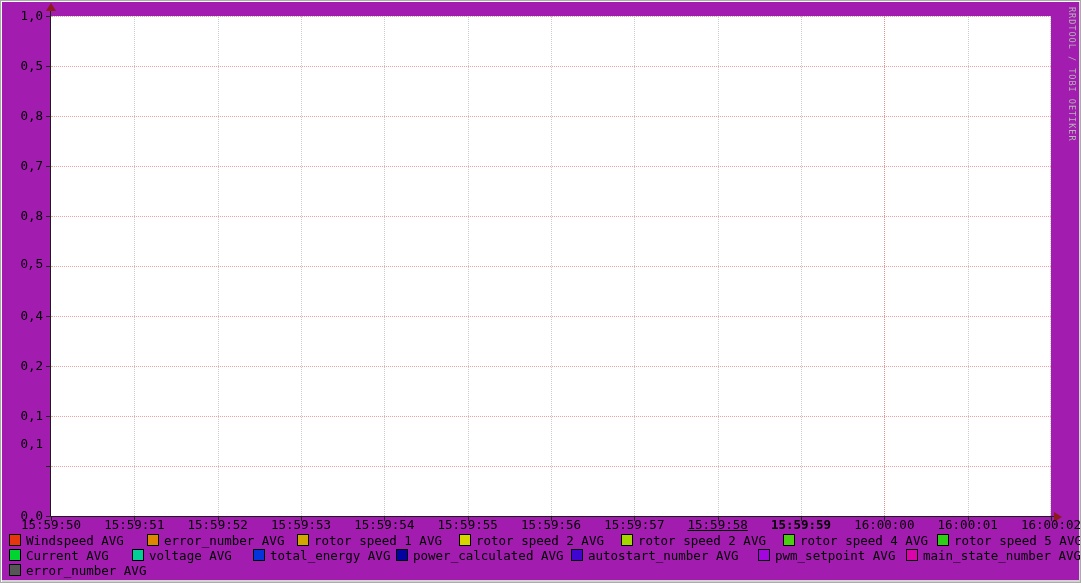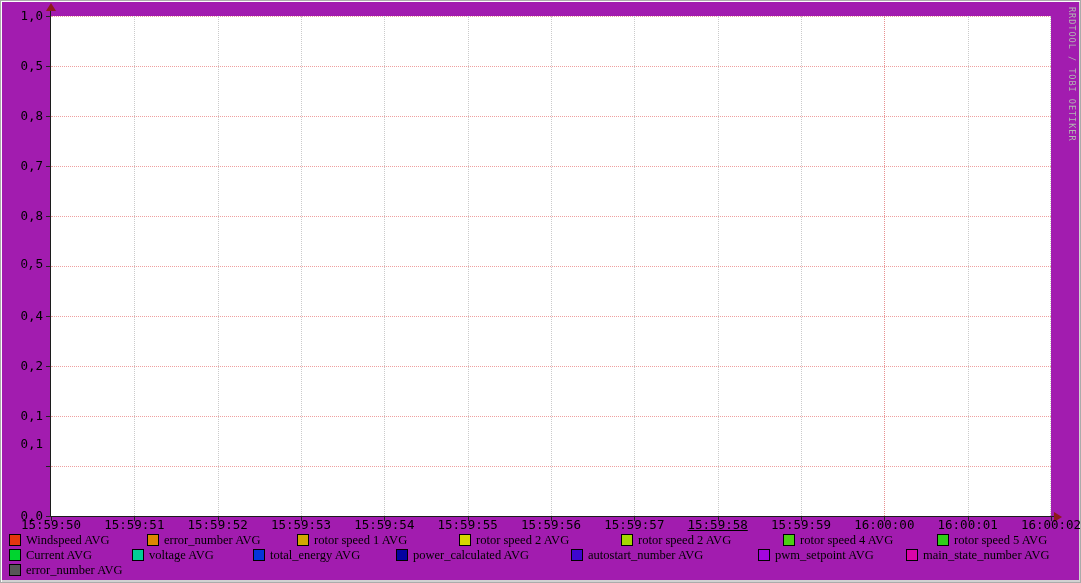--- a/index.html
+++ b/index.html
@@ -36,21 +36,21 @@
   }
   .xlabel{
     position:absolute;top:517px;width:84px;text-align:center;
     font-size:12.5px;color:#000;line-height:13px;
   }
   .legend-item{position:absolute;height:13px;font-size:12.5px;line-height:13px;color:#000;white-space:nowrap;}
   .legend-swatch{
     position:absolute;left:0;top:0;width:10px;height:10px;
     border:1px solid #000;display:inline-block;
   }
-  .legend-label{position:absolute;left:17px;top:0;font-family:Liberation Serif, serif;}
+  .legend-label{position:absolute;left:17px;top:0;}
   .watermark{
     position:absolute;right:3px;top:6px;
     writing-mode:vertical-rl;
     font-size:8.5px;letter-spacing:1px;color:#B4B4B4;
     font-family:"DejaVu Sans Mono","Liberation Mono",monospace;
   }
 </style>
 </head>
 <body>
 
@@ -119,21 +119,21 @@
       <div class="xlabel" style="left: 341.333px;">15:59:54</div>
       <div class="xtick" style="left: 383.333px;"></div>
       <div class="xlabel" style="left: 424.667px;">15:59:55</div>
       <div class="xtick" style="left: 466.667px;"></div>
       <div class="xlabel" style="left: 508px;">15:59:56</div>
       <div class="xtick" style="left: 550px;"></div>
       <div class="xlabel" style="left: 591.333px;">15:59:57</div>
       <div class="xtick" style="left: 633.333px;"></div>
       <div class="xlabel" style="left: 674.667px; text-decoration: underline;">15:59:58</div>
       <div class="xtick" style="left: 716.667px;"></div>
-      <div class="xlabel" style="left: 758px;">15:59:59</div>
+      <div class="xlabel" style="left: 758px; font-weight: bold;">15:59:59</div>
       <div class="xtick" style="left: 800px;"></div>
       <div class="xlabel" style="left: 841.333px;">16:00:00</div>
       <div class="xtick" style="left: 883.333px;"></div>
       <div class="xlabel" style="left: 924.667px;">16:00:01</div>
       <div class="xtick" style="left: 966.667px;"></div>
       <div class="xlabel" style="left: 1008px;">16:00:02</div>
       <div class="xtick" style="left: 1050px;"></div>
     </div>
   <div id="legend">
       <div class="legend-item" style="left: 8px; top: 533px;">

